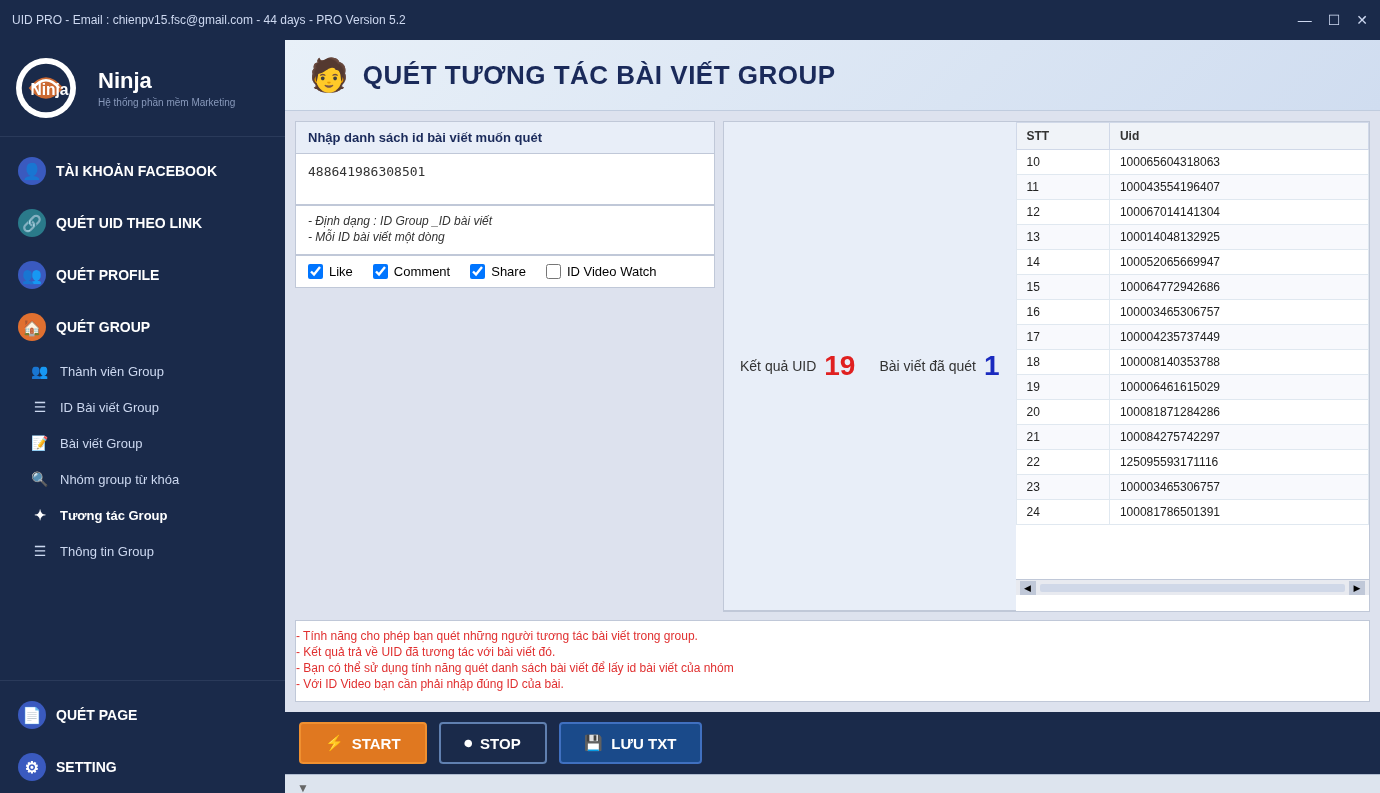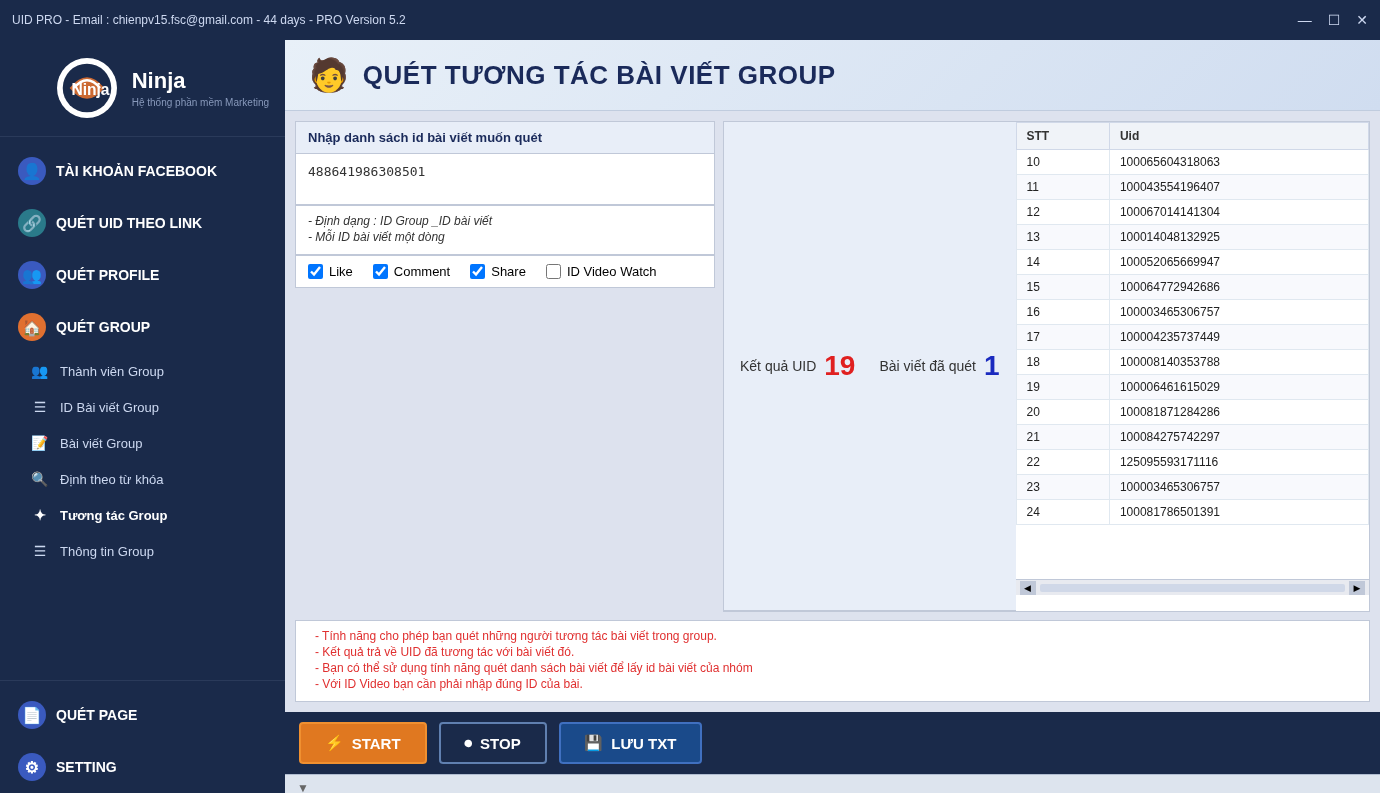--- a/index.html
+++ b/index.html
@@ -28,23 +28,22 @@
       background: #1a2a4a;
       color: white;
       display: flex;
       flex-direction: column;
       overflow: hidden;
     }
     .sidebar-logo {
       padding: 18px 16px;
       display: flex;
       align-items: center;
-      gap: 15px;
+      gap: 22px;
       border-bottom: 1px solid #2a3a5a;
-      justify-content: flex-end;
     }
     .logo-icon {
       width: 60px;
       height: 60px;
       background: white;
       border-radius: 50%;
       display: flex;
       align-items: center;
       justify-content: center;
       overflow: hidden;
@@ -197,21 +196,21 @@
       align-items: center;
       gap: 20px;
     }
     .checkbox-item { display: flex; align-items: center; gap: 6px; cursor: pointer; font-size: 13px; }
     .checkbox-item input[type="checkbox"] { width: 15px; height: 15px; cursor: pointer; }
 
     
     .info-text {
       background: white;
       border: 1px solid #c0c8d8;
-      padding: 8px 19px;
+      padding: 8px 0;
       font-size: 12px;
       color: #e03030;
     }
     .info-text div { margin-bottom: 2px; }
 
     
     .action-buttons {
       background: #1a2a4a;
       padding: 10px 14px;
       display: flex;
@@ -305,21 +304,21 @@
       <div class="sub-menu-item">
         <span class="sub-icon">☰</span>
         <span>ID Bài viết Group</span>
       </div>
       <div class="sub-menu-item">
         <span class="sub-icon">📝</span>
         <span>Bài viết Group</span>
       </div>
       <div class="sub-menu-item">
         <span class="sub-icon">🔍</span>
-        <span>Định theo từ khóa</span>
+        <span>Nhóm group từ khóa</span>
       </div>
       <div class="sub-menu-item active">
         <span class="sub-icon">✦</span>
         <span>Tương tác Group</span>
       </div>
       <div class="sub-menu-item">
         <span class="sub-icon">☰</span>
         <span>Thông tin Group</span>
       </div>
     </div>

